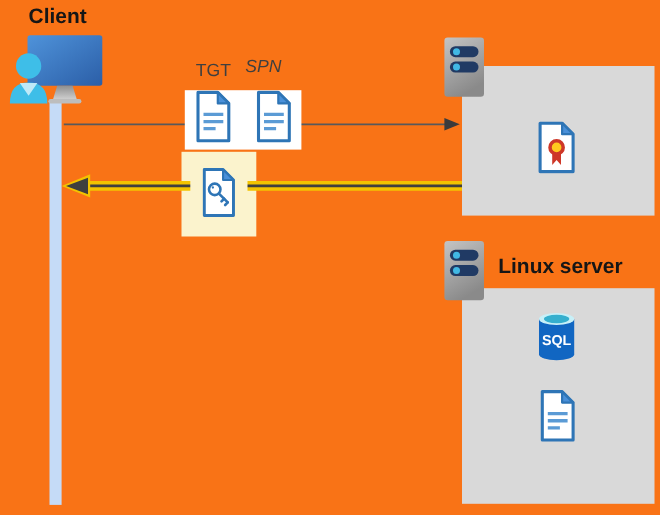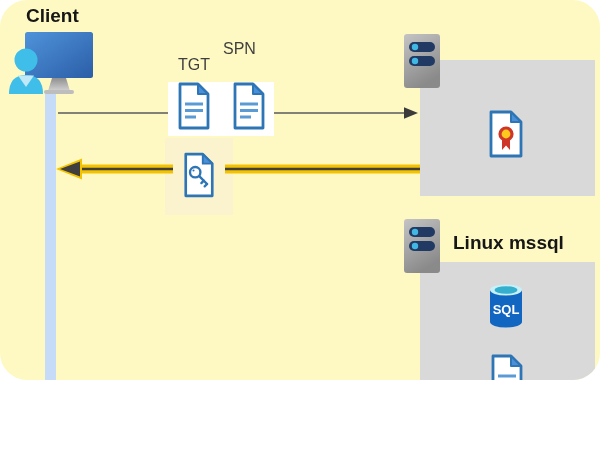--- a/index.html
+++ b/index.html
@@ -1,19 +1,18 @@
 <!DOCTYPE html>
 <html><head>
 <meta charset="utf-8">
 <style>
   html,body{margin:0;padding:0;background:#ffffff;}
   .canvas{
-    position:relative;width:600px;height:380px;background:#fef9c3;overflow:hidden;
+    position:relative;width:600px;height:468px;background:#f97316;overflow:hidden;
     font-family:"Liberation Sans",sans-serif;
-    border-radius:27px;
   }
   .abs{position:absolute;}
   .heading{font-weight:bold;font-size:19px;line-height:23px;color:#161616;}
   .ticket-label{font-size:16px;color:#3f3f3f;text-align:left;}
   .timeline{
     left:45px;top:92px;width:11px;height:367px;background:#c5dbf7;z-index:1;
   }
   .highlight-box{
     left:165px;top:138px;width:68px;height:77px;background:#fbf3cd;z-index:2;
   }
@@ -22,21 +21,21 @@
     display:flex;justify-content:center;align-items:flex-start;gap:17px;
   }
   .arrow-request{left:56px;top:105px;z-index:3;}
   .arrow-ticket{left:50px;top:155px;z-index:4;}
   .key-wrap{
     left:173px;top:145px;width:52px;height:60px;background:#fbf3cd;z-index:5;
     display:flex;justify-content:center;align-items:center;
   }
   .label-client{left:26px;top:4px;z-index:6;}
   .label-tgt{left:178px;top:56px;width:40px;z-index:6;}
-  .label-spn{left:223px;top:40px;width:40px;z-index:6;}
+  .label-spn{left:223px;top:52px;width:40px;z-index:6;font-style:italic;}
   .client-art{left:8px;top:28px;z-index:2;}
   .dc-server{left:403px;top:33px;z-index:4;}
   .dc-title{left:452px;top:6px;width:145px;z-index:4;}
   .dc-box{left:420px;top:60px;width:175px;height:136px;background:#d9d9d9;z-index:1;}
   .dc-cert{left:486px;top:110px;z-index:4;}
   .lx-server{left:403px;top:218px;z-index:4;}
   .lx-title{left:453px;top:231px;width:145px;z-index:4;}
   .lx-box{left:420px;top:262px;width:175px;height:196px;background:#d9d9d9;z-index:1;}
   .lx-sql{left:488px;top:283px;z-index:4;}
   .lx-keytab{left:488px;top:354px;z-index:4;}
@@ -148,21 +147,21 @@
     <circle cx="20" cy="24" r="6" fill="#ffc81e" stroke="#ce3728" stroke-width="3.2"></circle>
   </svg>
 
   <svg class="abs lx-server" width="38" height="56" viewBox="0 0 38 56">
     <rect x="1" y="1" width="36" height="54" rx="3" fill="url(#gSrv1)"></rect>
     <rect x="6" y="9" width="26" height="10" rx="5" fill="#203a64"></rect>
     <rect x="6" y="23" width="26" height="10" rx="5" fill="#203a64"></rect>
     <circle cx="12" cy="14" r="3.2" fill="#41b8e4"></circle>
     <circle cx="12" cy="28" r="3.2" fill="#41b8e4"></circle>
   </svg>
-  <div class="abs lx-title heading">Linux mssql</div>
+  <div class="abs lx-title heading">Linux server</div>
   <div class="abs lx-box"></div>
 
   <svg class="abs lx-sql" width="36" height="46" viewBox="0 0 36 46">
     <path d="M2 7 L2 39 A16 5.5 0 0 0 34 39 L34 7 Z" fill="#1166c2"></path>
     <ellipse cx="18" cy="7" rx="16" ry="5.5" fill="#c7f0f8"></ellipse>
     <ellipse cx="18" cy="7" rx="11.5" ry="3.8" fill="#35afce"></ellipse>
     <text x="18" y="31" text-anchor="middle" font-family="Liberation Sans, sans-serif" font-size="13" font-weight="bold" fill="#ffffff">SQL</text>
   </svg>
 
   <svg class="abs lx-keytab" width="38" height="48" viewBox="0 0 38 48">

